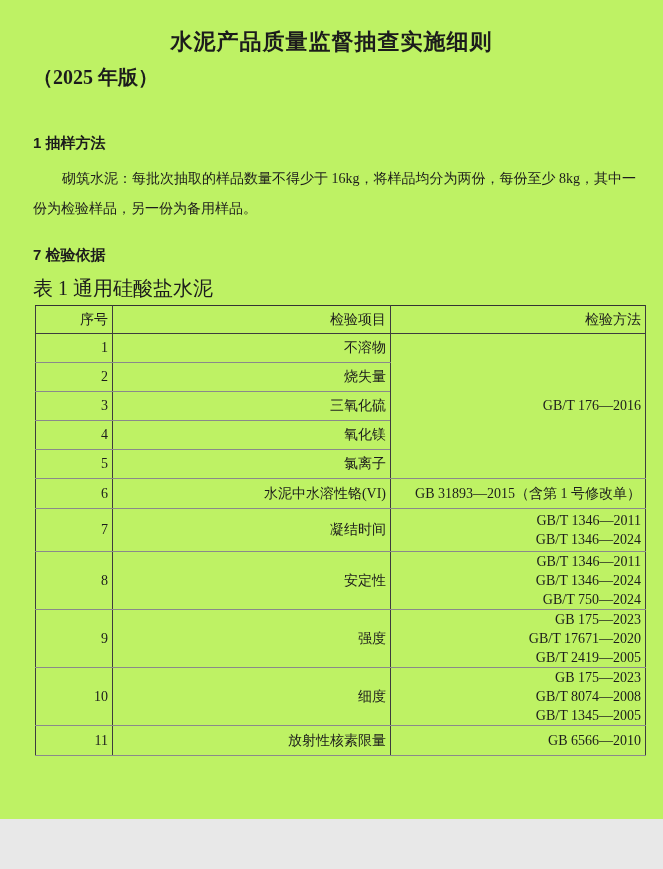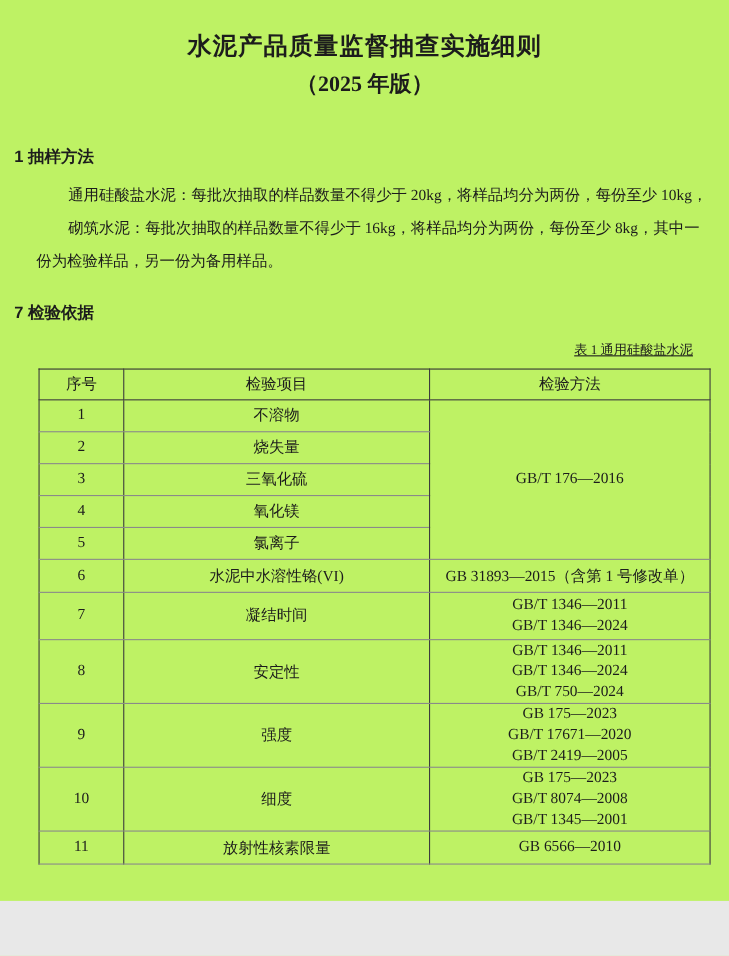--- a/index.html
+++ b/index.html
@@ -15,62 +15,61 @@
   }
   .doc-title {
     margin:26px 33px 0;
     text-align:center;
     font-size:22px; font-weight:700;
     line-height:32px;
     letter-spacing:1px;
   }
   .doc-subtitle {
     margin:4px 33px 0;
-    text-align:center;
+    text-align:left;
     font-size:20px; font-weight:700;
     line-height:30px;
   }
   .sec-heading {
-    margin:40px 13px 0;
+    margin:40px 33px 0;
     font-size:15px; font-weight:700;
     line-height:22px;
     font-family:"Liberation Sans","DejaVu Sans",sans-serif;
   }
   .para-block { margin-top:10px; }
   .bline {
     margin:0 33px;
     font-size:14px;
     line-height:30px;
     white-space:nowrap;
   }
   .indent { padding-left:29px; }
   .sec-heading.second { margin-top:20px; }
   .table-caption {
     margin:8px 33px 0;
-    text-align:right;
-    font-size:12px;
+    text-align:left;
+    font-size:20px;
     line-height:28px;
-    text-decoration:underline;
   }
   table.inspection {
     margin:3px 0 0 35px;
     border-collapse:collapse;
     table-layout:fixed;
     width:610px;
     font-size:14px;
   }
   table.inspection col.c1 { width:77px; }
   table.inspection col.c2 { width:278px; }
   table.inspection col.c3 { width:255px; }
   table.inspection th, table.inspection td {
     border-left:1.4px solid #3d3d3d;
     border-right:1.4px solid #3d3d3d;
     border-top:1px solid #8a8a8a;
     border-bottom:1px solid #8a8a8a;
-    text-align:center;
+    text-align:right;
     vertical-align:middle;
     padding:0 4px;
     font-weight:400;
     overflow:hidden;
   }
   table.inspection { border:1.6px solid #333333; }
   table.inspection tr.head th {
     border-top:1.6px solid #333333;
     border-bottom:1.5px solid #3d3d3d;
     height:27px;
@@ -85,21 +84,20 @@
 <body>
 
 <div class="page">
 
   <div class="doc-title">水泥产品质量监督抽查实施细则</div>
   <div class="doc-subtitle">（2025 年版）</div>
 
   <div class="sec-heading">1 抽样方法</div>
 
   <div class="para-block">
-    <p class="bline indent">通用硅酸盐水泥：每批次抽取的样品数量不得少于 20kg，将样品均分为两份，每份至少 10kg，</p>
     <p class="bline indent">砌筑水泥：每批次抽取的样品数量不得少于 16kg，将样品均分为两份，每份至少 8kg，其中一</p>
     <p class="bline">份为检验样品，另一份为备用样品。</p>
   </div>
 
   <div class="sec-heading second">7 检验依据</div>
 
   <div class="table-caption">表 1 通用硅酸盐水泥</div>
 
   <table class="inspection">
     <colgroup>
@@ -164,21 +162,21 @@
         <div class="mline">GB/T 17671—2020</div>
         <div class="mline">GB/T 2419—2005</div>
       </td>
     </tr>
     <tr>
       <td class="h3">10</td>
       <td class="h3">细度</td>
       <td class="h3">
         <div class="mline">GB 175—2023</div>
         <div class="mline">GB/T 8074—2008</div>
-        <div class="mline">GB/T 1345—2001</div>
+        <div class="mline">GB/T 1345—2005</div>
       </td>
     </tr>
     <tr>
       <td class="h1b">11</td>
       <td class="h1b">放射性核素限量</td>
       <td class="h1b">GB 6566—2010</td>
     </tr>
   </tbody>
     </table>
 

